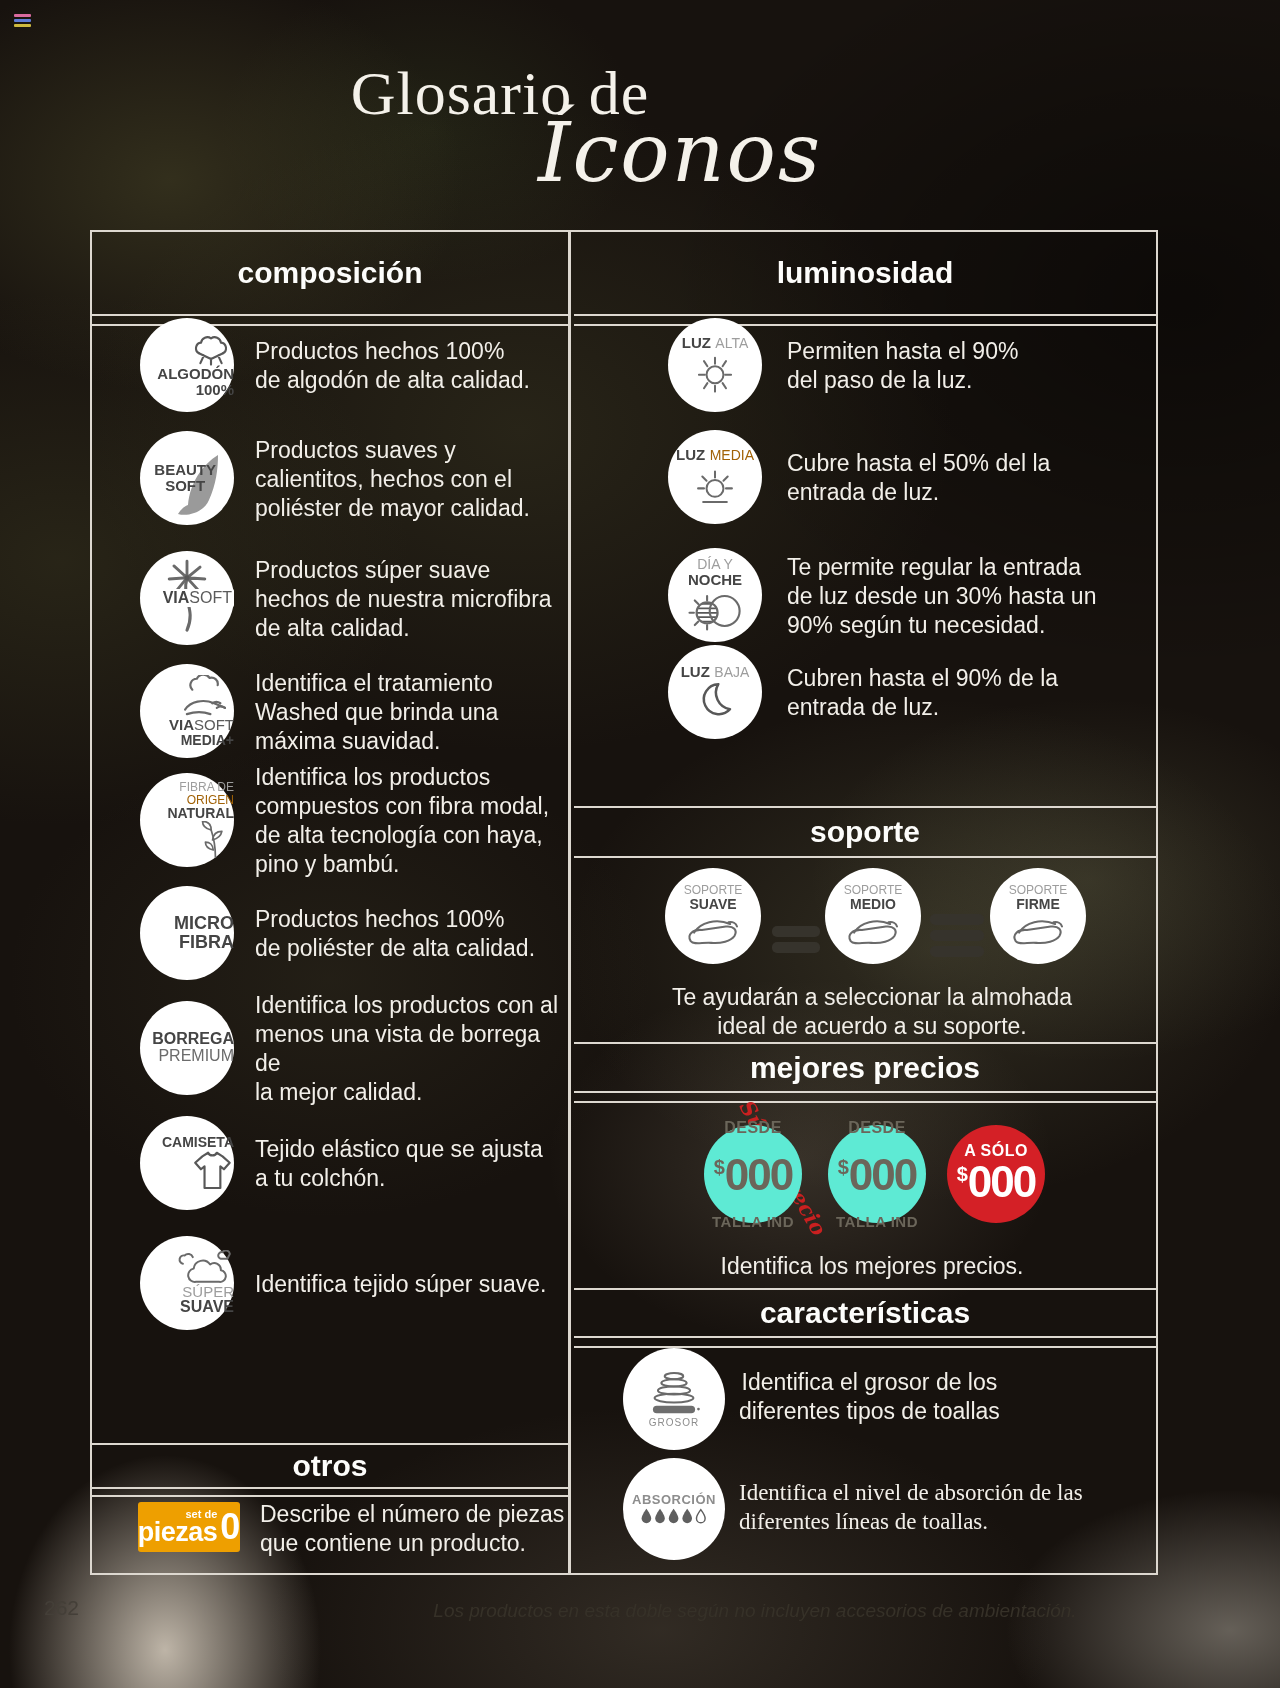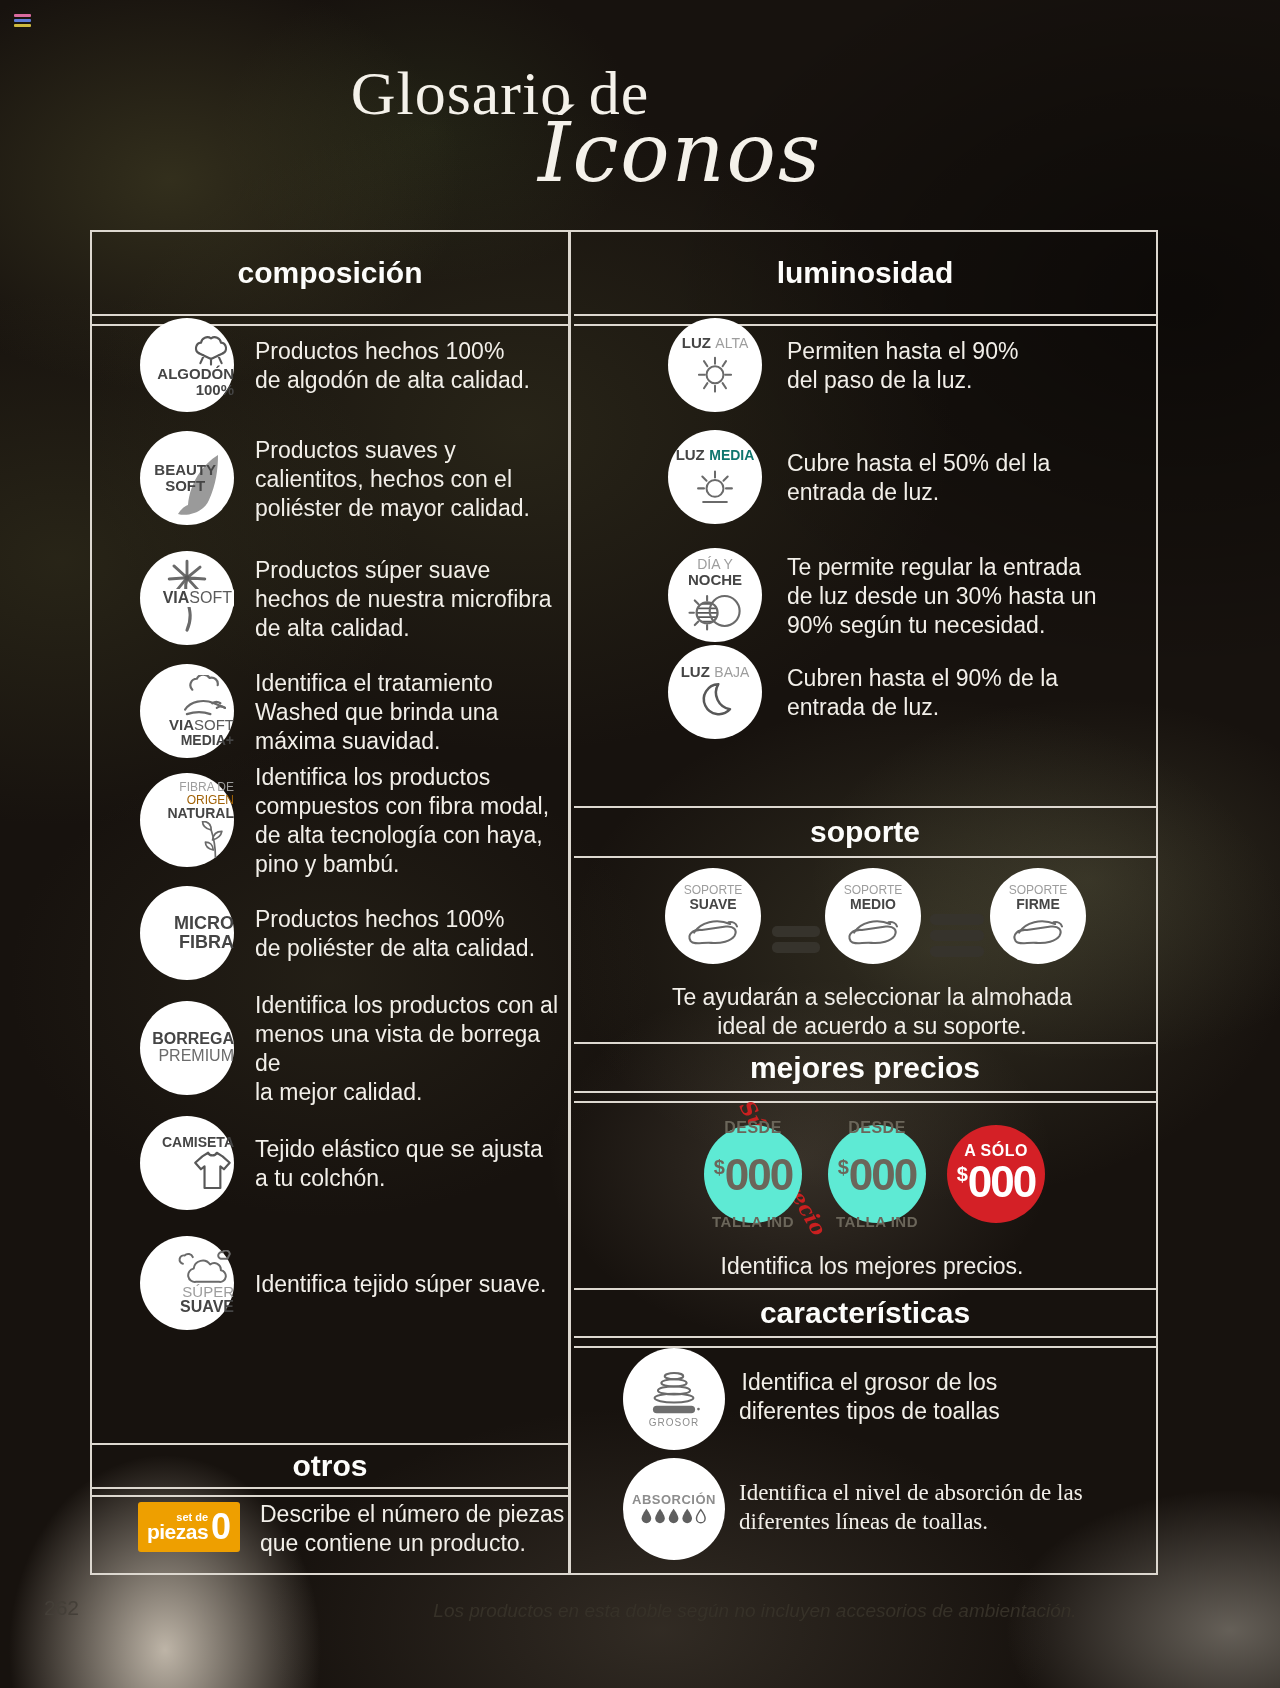--- a/index.html
+++ b/index.html
@@ -79,21 +79,21 @@
   
   .feat-circle{position:absolute;left:49px;width:102px;height:102px;}
   .feat-desc{position:absolute;left:165px;font-size:23px;line-height:29px;color:#f2efe9;white-space:pre-line;}
   .grosor-lbl{font-size:10px;color:#8d8d8d;letter-spacing:1px;margin-top:1px;}
   .abs-lbl{font-size:13px;color:#8d8d8d;font-weight:bold;letter-spacing:.5px;}
   
   .piezas-badge{position:absolute;left:46px;top:1270px;width:102px;height:50px;background:#ee9f00;border-radius:3px;
                 display:flex;align-items:center;justify-content:center;color:#fff;gap:3px;}
   .pb-word{display:flex;flex-direction:column;align-items:flex-end;line-height:.9;}
   .pb-top{font-size:11px;font-weight:bold;}
-  .pb-main{font-size:21px;font-weight:bold;letter-spacing:-.5px;}
+  .pb-main{font-size:27px;font-weight:bold;letter-spacing:-.5px;}
   .pb-num{font-size:36px;font-weight:bold;line-height:.9;}
   .otros-desc{position:absolute;left:168px;top:1268px;font-size:23px;line-height:29px;color:#f2efe9;white-space:pre-line;}
   
   .page-num{position:absolute;left:44px;top:1596px;font-size:21px;color:#443f38;}
   .footer-note{position:absolute;left:350px;top:1600px;width:810px;text-align:center;font-style:italic;
                font-size:19px;color:#363128;}
 </style>
 </head>
 <body>
 
@@ -281,21 +281,21 @@
             <path d="M26 8v7M39 12l-4 6M45 28h-7M39 44l-4-6M26 48v-7M13 44l4-6M7 28h7M13 12l4 6"></path>
           </g>
         </svg>
       </div>
       <div class="desc">Permiten hasta el 90%
 del paso de la luz.</div>
     </div>
 
     <div class="g-row lum" style="top:198px;">
       <div class="circle">
-        <div><span class="lbl-strong fs15">LUZ</span> <span class="fs14" style="color:#0f766e;font-weight:bold;">MEDIA</span></div>
+        <div><span class="lbl-strong fs15">LUZ</span> <span class="fs14" style="color:#a16207;">MEDIA</span></div>
         <svg width="44" height="44" viewBox="0 0 52 52">
           <g class="stk2">
             <circle cx="26" cy="30" r="10"></circle>
             <path d="M26 10v7M11 16l5 5M41 16l-5 5M6 30h7M46 30h-7M12 46h28"></path>
           </g>
         </svg>
       </div>
       <div class="desc">Cubre hasta el 50% del la
 entrada de luz.</div>
     </div>

